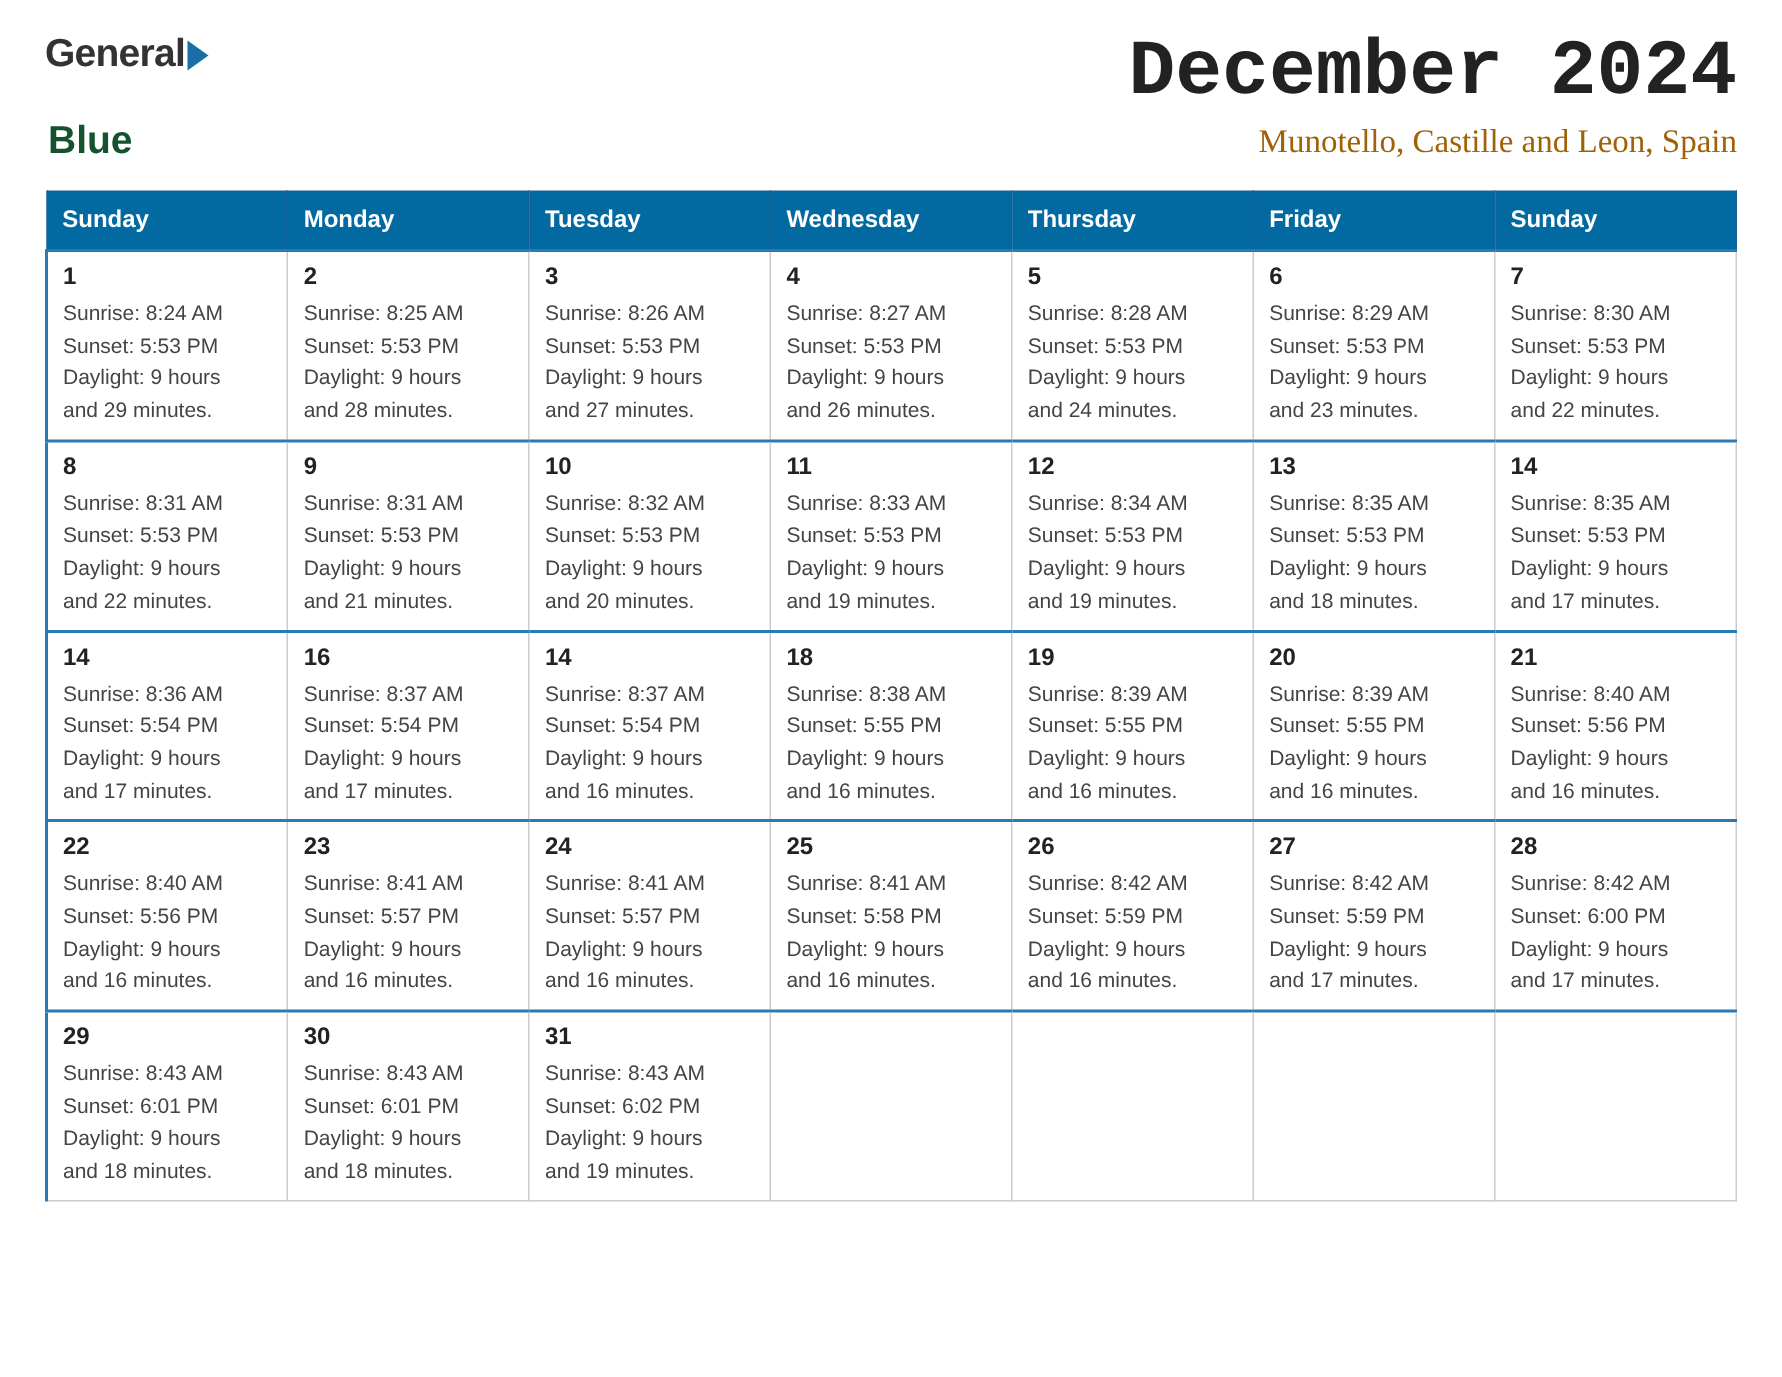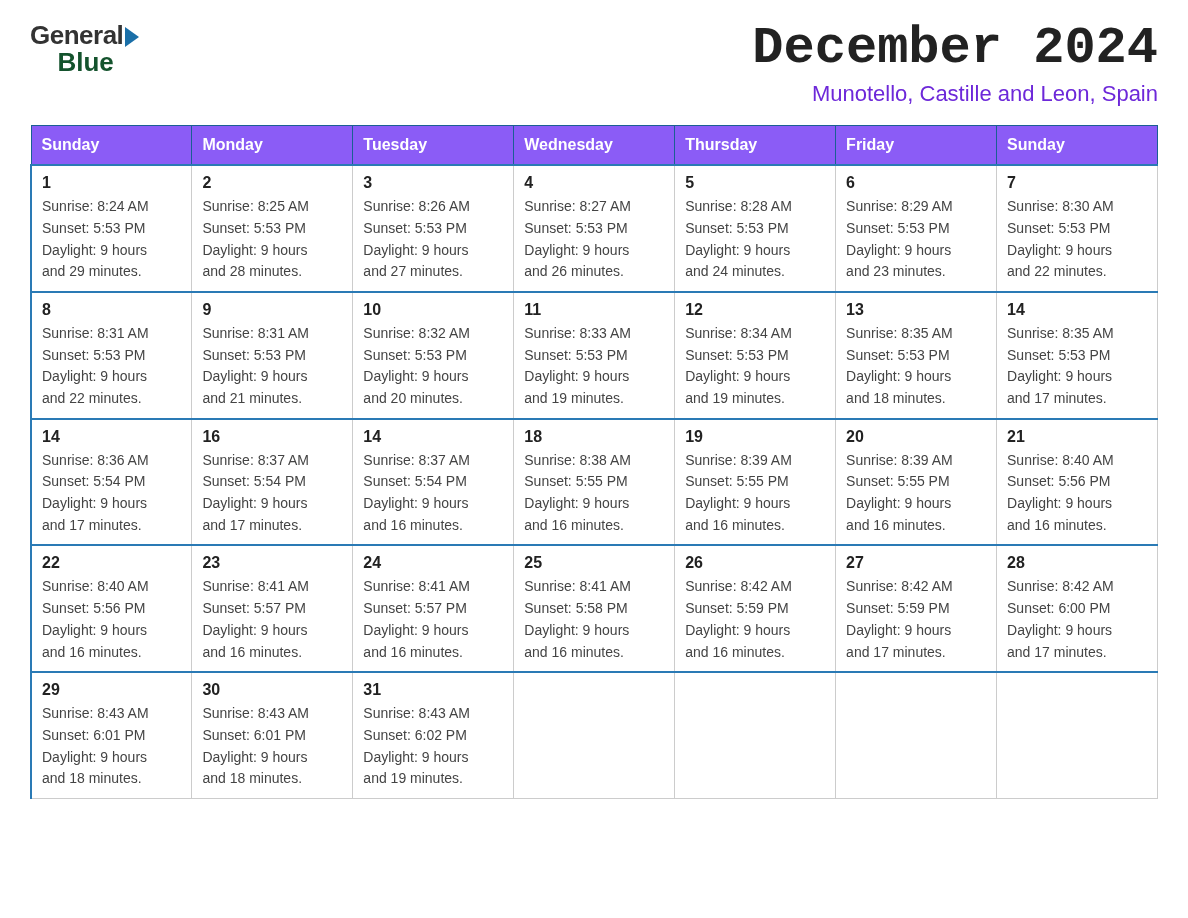--- a/index.html
+++ b/index.html
@@ -12,21 +12,22 @@
     }
     .header {
       display: flex;
       justify-content: space-between;
       align-items: flex-start;
       margin-bottom: 18px;
     }
     .logo {
       display: flex;
       flex-direction: column;
-      align-items: center;
+      align-items: flex-start;
+      gap: 31px;
     }
     .logo-top {
       display: flex;
       align-items: center;
     }
     .logo-general {
       font-size: 26px;
       font-weight: bold;
       color: #333;
       letter-spacing: -0.5px;
@@ -52,30 +53,31 @@
     }
     .month-title {
       font-size: 52px;
       font-weight: bold;
       color: #222;
       line-height: 1.1;
       font-family: Liberation Mono, monospace;
     }
     .location-title {
       font-size: 22px;
-      color: #6d28d9;
+      color: #a16207;
       margin-top: 4px;
+      font-family: Liberation Serif, serif;
     }
     .calendar {
       width: 100%;
       border-collapse: collapse;
       table-layout: fixed;
     }
     .calendar thead tr th {
-      background-color: #8b5cf6;
+      background-color: #0369a1;
       color: #fff;
       font-size: 16px;
       font-weight: bold;
       padding: 10px 10px;
       text-align: left;
       border: 1px solid #1a5f93;
     }
     .calendar tbody tr td {
       border: 1px solid #ccc;
       vertical-align: top;

